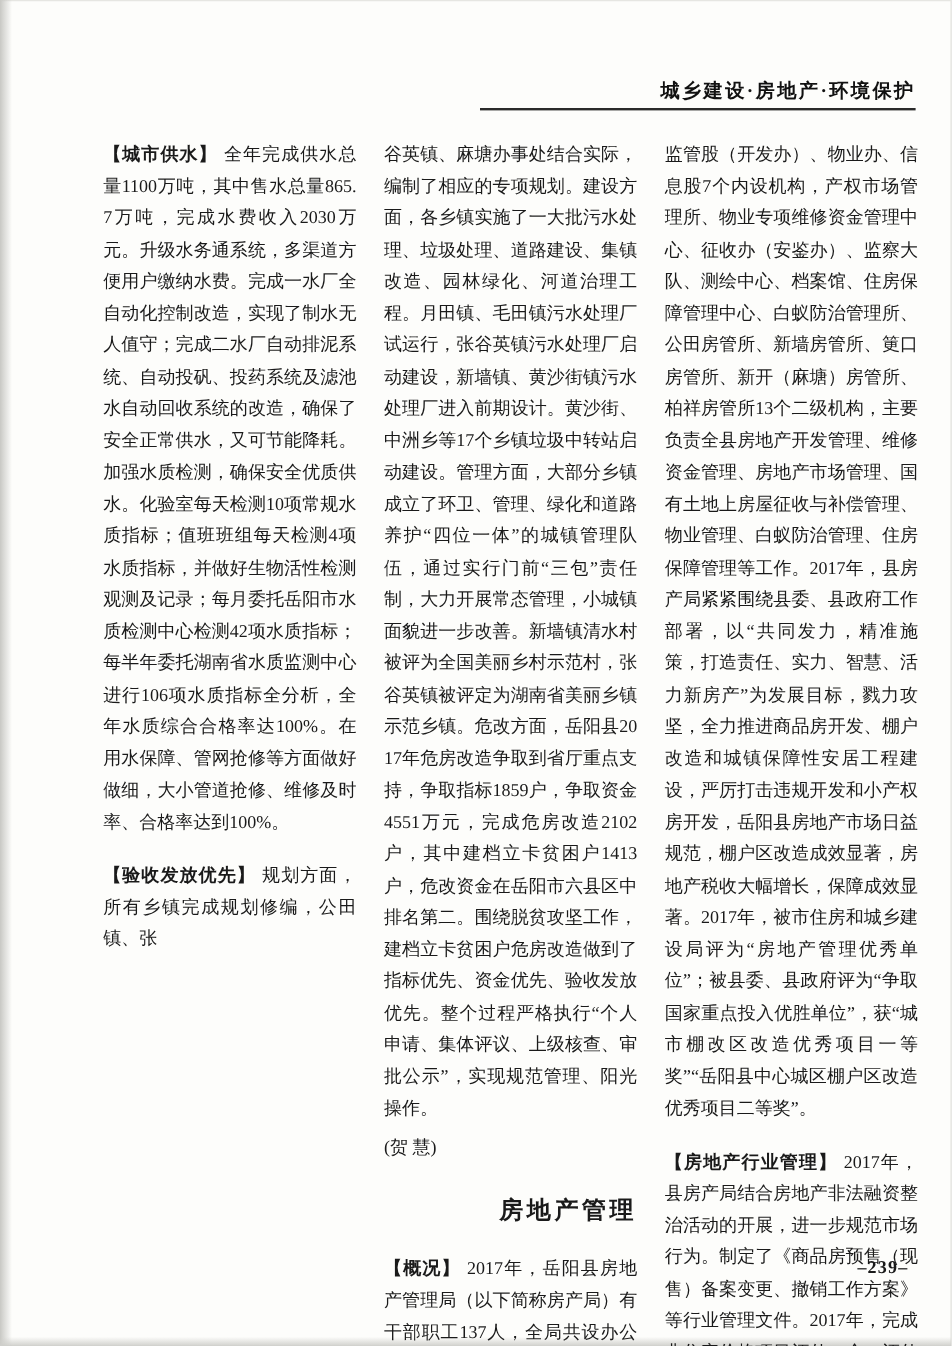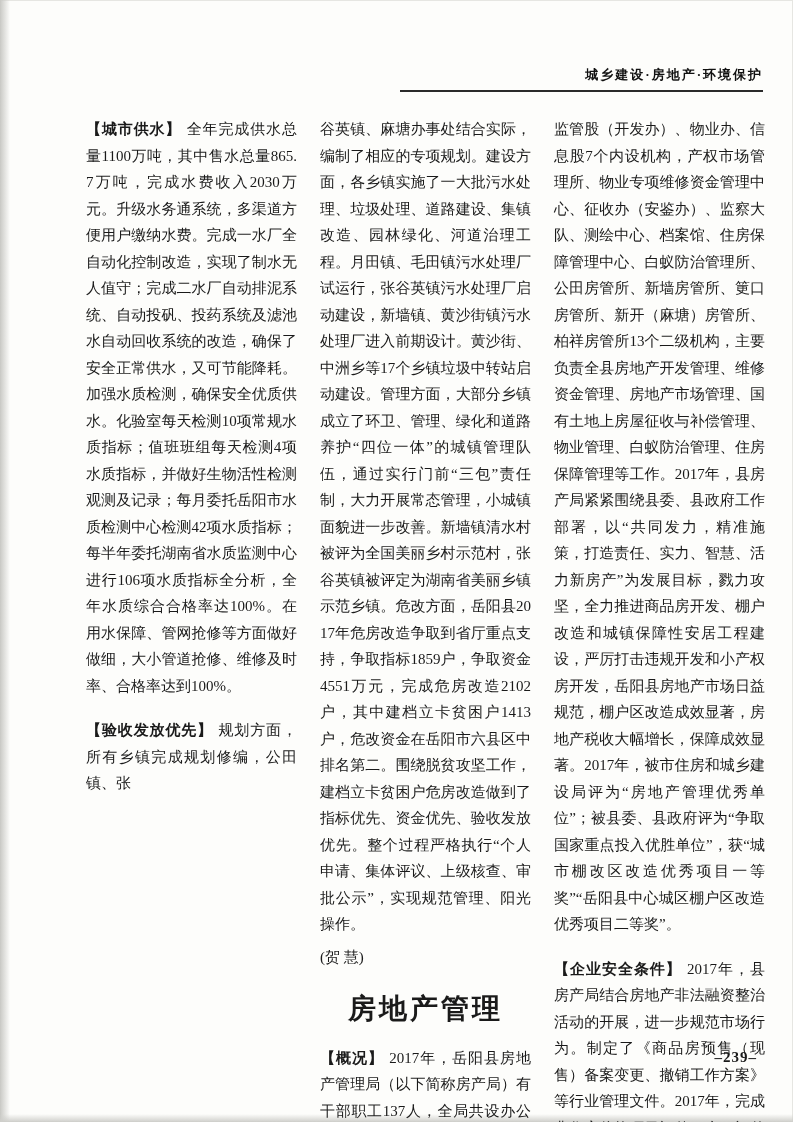--- a/index.html
+++ b/index.html
@@ -23,21 +23,21 @@
     background: linear-gradient(to right, #c9c9c5, rgba(255,255,255,0));
   }
   .scan-edge-bottom {
     position: absolute; left: 0; right: 0; bottom: 0; height: 8px;
     background: linear-gradient(to top, #cfcfcb, rgba(255,255,255,0));
   }
   .running-head {
     position: absolute;
     top: 66px;
     right: 30px;
-    font-size: 13px;
+    font-size: 16px;
     font-weight: bold;
     letter-spacing: 2px;
     color: #111;
   }
   .head-rule {
     position: absolute;
     top: 90px;
     left: 400px;
     right: 30px;
     height: 2px;
@@ -68,22 +68,22 @@
   .entry-label {
     font-weight: bold;
     margin-right: 0.35em;
   }
   .attribution {
     margin: 6px 0 0 0;
     padding-right: 1.2em;
   }
   .section-title {
     margin: 26px 0 22px 0;
-    text-align: center;
-    font-size: 28px;
+    text-align: right;
+    font-size: 20px;
     font-weight: bold;
     letter-spacing: 3px;
   }
   .page-number {
     position: absolute;
     right: 36px;
     bottom: 56px;
     font-size: 15px;
     font-weight: bold;
     letter-spacing: 1px;
@@ -119,20 +119,20 @@
       <p class="block">
         <span class="entry-label">【概况】</span><span>2017年，岳阳县房地产管理局（以下简称房产局）有干部职工137人，全局共设办公室、人事股、财经股、政策法规股、市场</span>
       </p>
     </div>
 
     <div class="column">
       <p class="block">
         <span>监管股（开发办）、物业办、信息股7个内设机构，产权市场管理所、物业专项维修资金管理中心、征收办（安鉴办）、监察大队、测绘中心、档案馆、住房保障管理中心、白蚁防治管理所、公田房管所、新墙房管所、筻口房管所、新开（麻塘）房管所、柏祥房管所13个二级机构，主要负责全县房地产开发管理、维修资金管理、房地产市场管理、国有土地上房屋征收与补偿管理、物业管理、白蚁防治管理、住房保障管理等工作。2017年，县房产局紧紧围绕县委、县政府工作部署，以“共同发力，精准施策，打造责任、实力、智慧、活力新房产”为发展目标，戮力攻坚，全力推进商品房开发、棚户改造和城镇保障性安居工程建设，严厉打击违规开发和小产权房开发，岳阳县房地产市场日益规范，棚户区改造成效显著，房地产税收大幅增长，保障成效显著。2017年，被市住房和城乡建设局评为“房地产管理优秀单位”；被县委、县政府评为“争取国家重点投入优胜单位”，获“城市棚改区改造优秀项目一等奖”“岳阳县中心城区棚户区改造优秀项目二等奖”。</span>
       </p>
       <p class="block">
-        <span class="entry-label">【企业安全条件】</span><span>2017年，县房产局结合房地产非法融资整治活动的开展，进一步规范市场行为。制定了《商品房预售（现售）备案变更、撤销工作方案》等行业管理文件。2017年，完成非住宅价格项目评估67个，评估总金额1350万元，完成开发企业资质综合认定4个，新办2个，升级2个，注</span>
+        <span class="entry-label">【房地产行业管理】</span><span>2017年，县房产局结合房地产非法融资整治活动的开展，进一步规范市场行为。制定了《商品房预售（现售）备案变更、撤销工作方案》等行业管理文件。2017年，完成非住宅价格项目评估67个，评估总金额1350万元，完成开发企业资质综合认定4个，新办2个，升级2个，注</span>
       </p>
     </div>
 
   </div>
 
   <div class="page-number">–239–</div>
 </div>
 
 </body></html>

